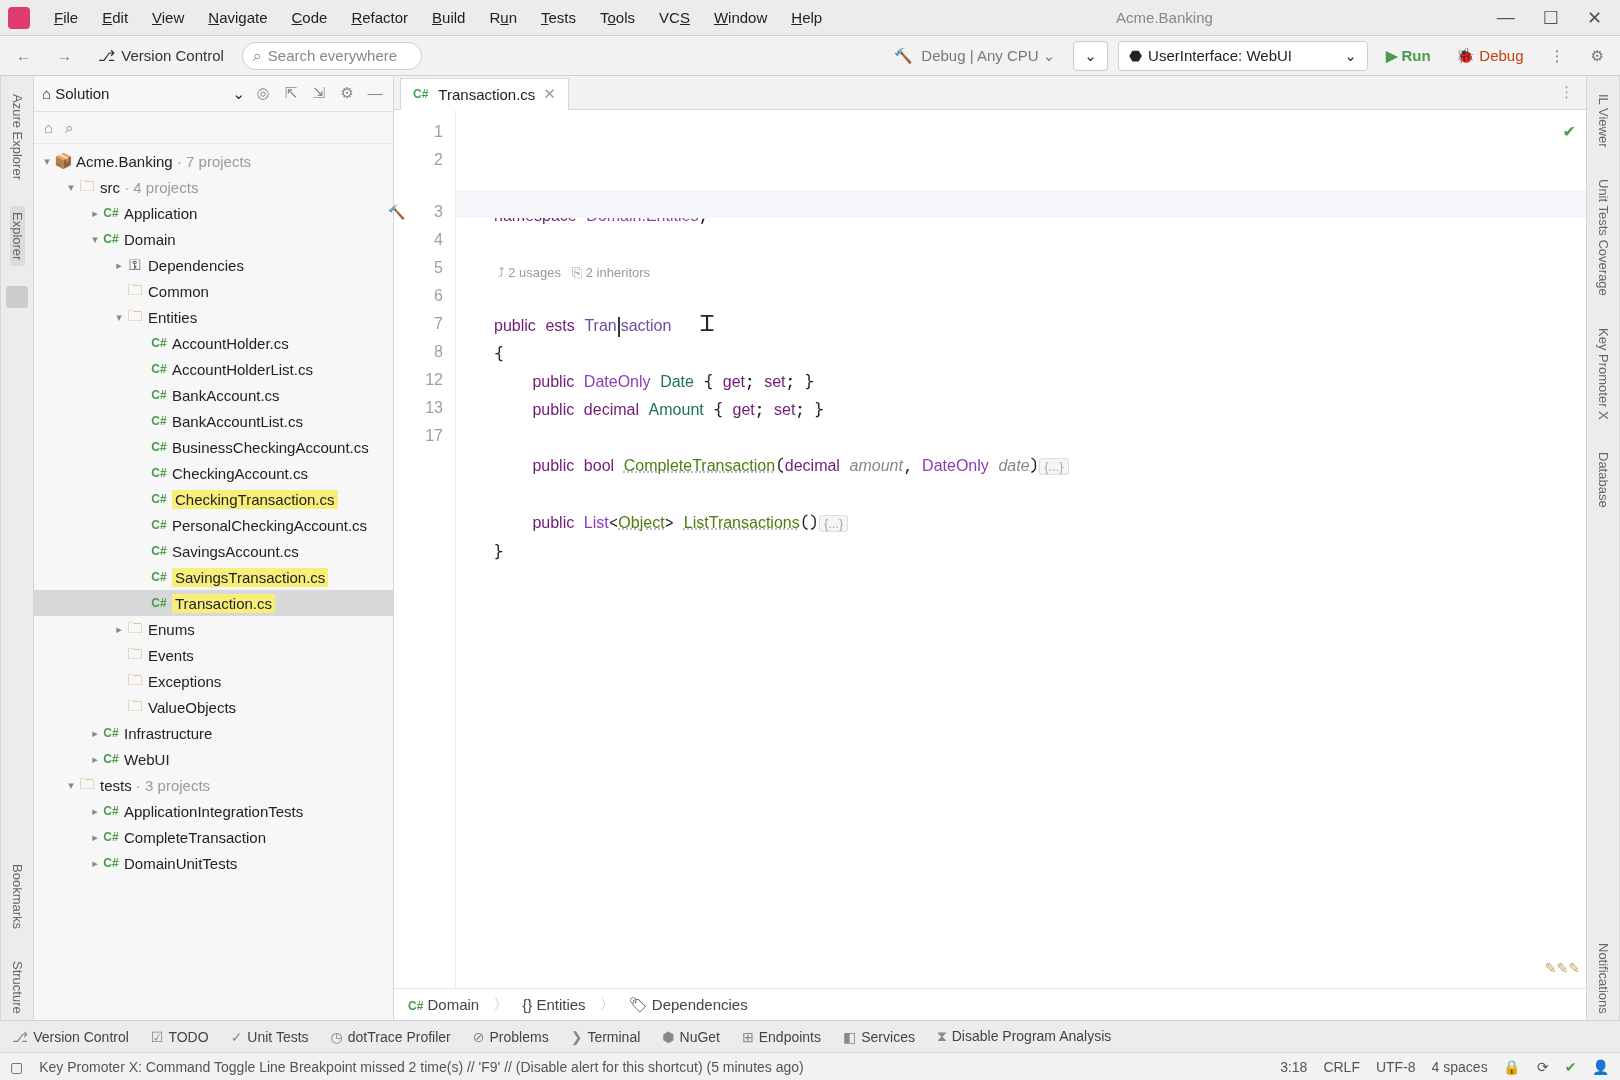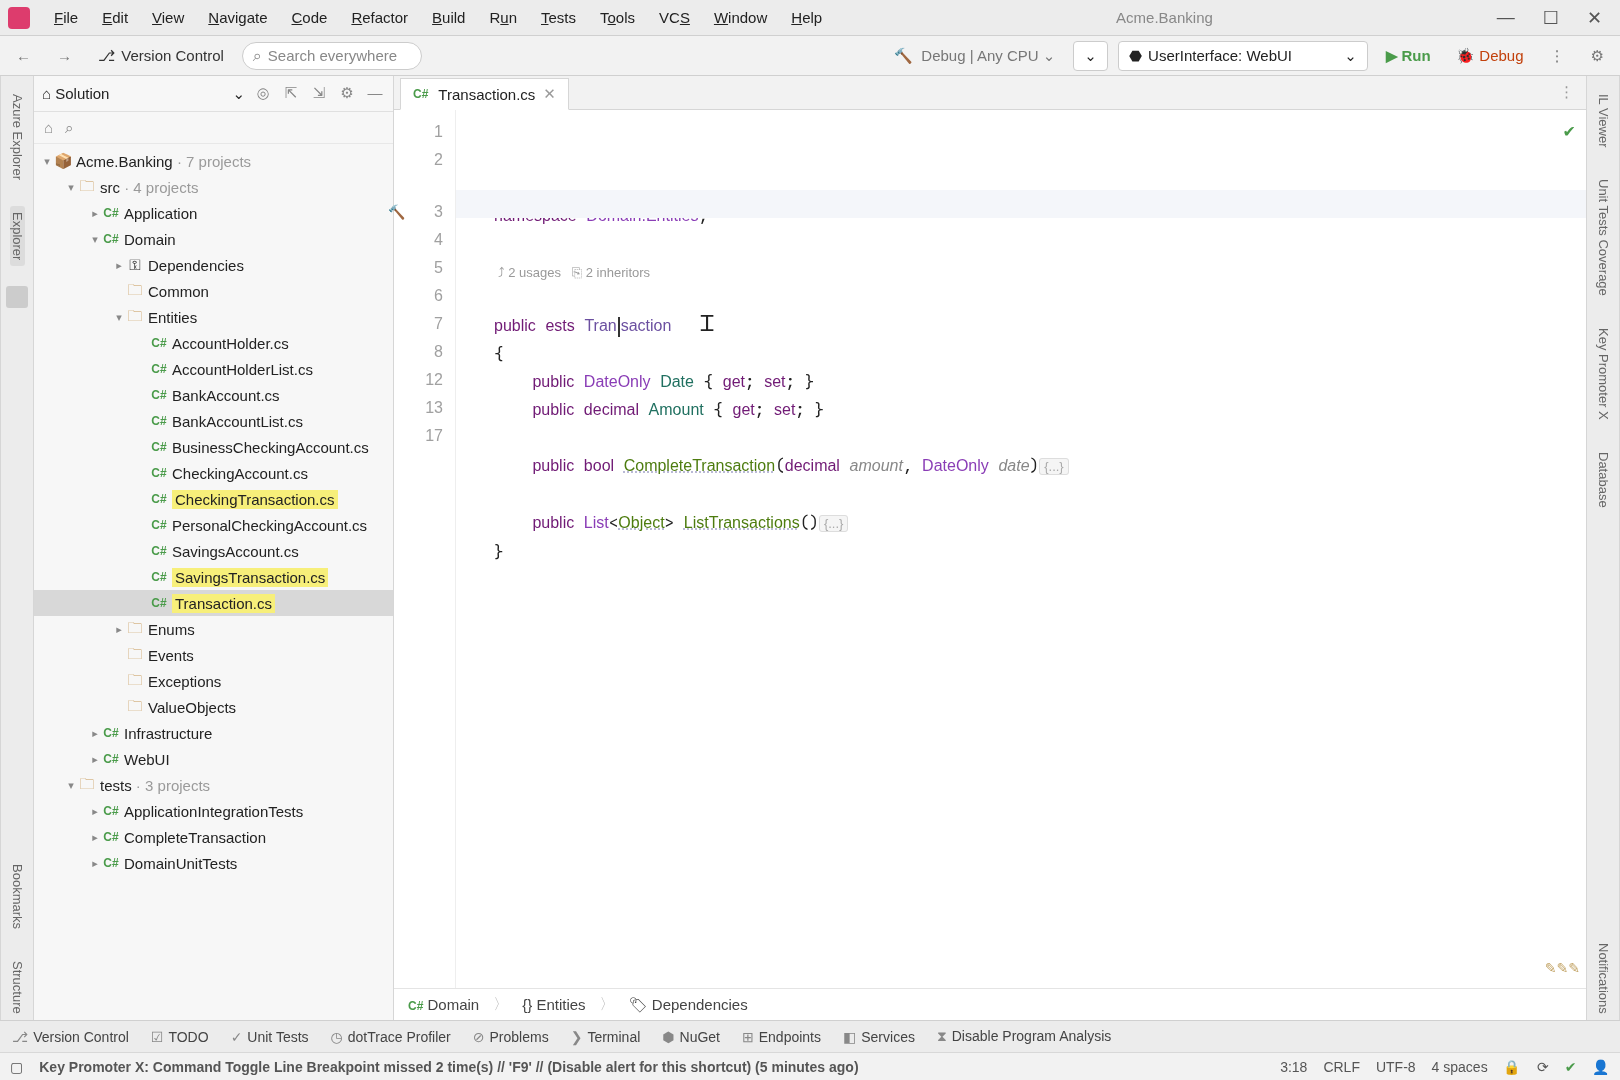--- a/index.html
+++ b/index.html
@@ -69,21 +69,21 @@
   .txt-cursor { display:inline-block; width:2px; height:20px; background:#333; vertical-align:middle; margin:0 1px; }
   .indicator { position:absolute; top:8px; right:10px; color:#4a9b4a; font-size:16px; }
   .crumbs { height:32px; display:flex; align-items:center; gap:14px; padding:0 14px; border-top:1px solid #e4e4e4; font-size:15px; color:#444; }
   .crumbs .sep { color:#bbb; }
   .bottom-bar { height:32px; display:flex; align-items:center; gap:22px; padding:0 12px; background:#ececec; border-top:1px solid #d0d0d0; font-size:14px; color:#444; }
   .bottom-bar span::before { margin-right:5px; color:#888; }
   .bb-vc::before{content:"⎇";} .bb-todo::before{content:"☑";} .bb-ut::before{content:"✓";} .bb-dot::before{content:"◷";}
   .bb-prob::before{content:"⊘";} .bb-term::before{content:"❯";} .bb-nuget::before{content:"⬢";} .bb-end::before{content:"⊞";}
   .bb-svc::before{content:"◧";} .bb-dpa::before{content:"⧗";}
   .status { height:28px; display:flex; align-items:center; padding:0 10px; gap:16px; background:#f2f2f2; border-top:1px solid #d8d8d8; font-size:14px; color:#555; }
-  .status .msg { flex:1;font-weight:bold; }
+  .status .msg { flex:1; }
   .pencils { position:absolute; right:6px; bottom:6px; font-size:14px; color:#c0a060; }
 </style>
 </head>
 <body>
 
 <div class="titlebar">
   <div class="app-logo"></div>
   <div class="menu">
     <span><u>F</u>ile</span>
     <span><u>E</u>dit</span>

